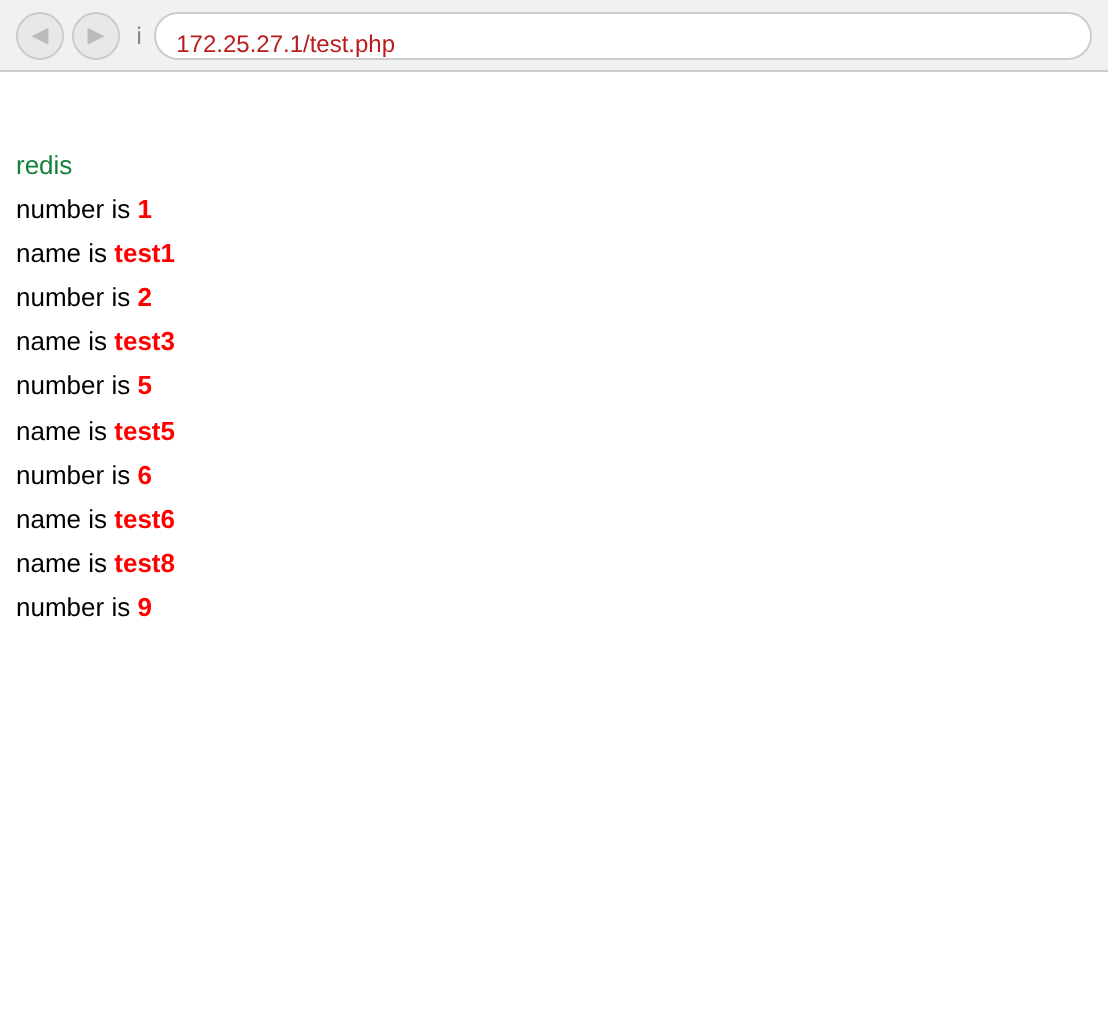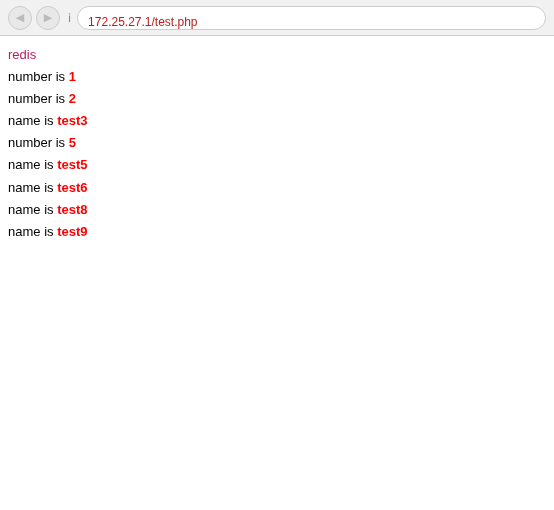--- a/index.html
+++ b/index.html
@@ -68,21 +68,22 @@
       font-size: 13px;
       color: #000;
     }
 
     .line .bold-red {
       font-weight: bold;
       color: red;
     }
 
     .redis-line {
-      color: #be185d;
+      color: #15803d;
+      margin-top: 28px;
     }
   </style>
 </head>
 <body>
 
 <div class="browser-chrome">
   <div class="nav-buttons">
     <div class="nav-btn disabled">
       <span>◀</span>
     </div>
@@ -93,21 +94,23 @@
   <span class="security-icon">ℹ</span>
   <div class="address-bar">
     <span>172.25.27.1/test.php</span>
   </div>
 </div>
 
 <div class="page-content">
   <span class="line redis-line">redis</span>
   <div id="items-container">
       <span class="line">number is <span class="bold-red">1</span></span>
+      <span class="line">name is <span class="bold-red">test1</span></span>
       <span class="line">number is <span class="bold-red">2</span></span>
       <span class="line">name is <span class="bold-red">test3</span></span>
       <span class="line">number is <span class="bold-red">5</span></span>
       <span class="line">name is <span class="bold-red">test5</span></span>
+      <span class="line">number is <span class="bold-red">6</span></span>
       <span class="line">name is <span class="bold-red">test6</span></span>
       <span class="line">name is <span class="bold-red">test8</span></span>
-      <span class="line">name is <span class="bold-red">test9</span></span>
+      <span class="line">number is <span class="bold-red">9</span></span>
     </div>
 </div>
 
 </body></html>

